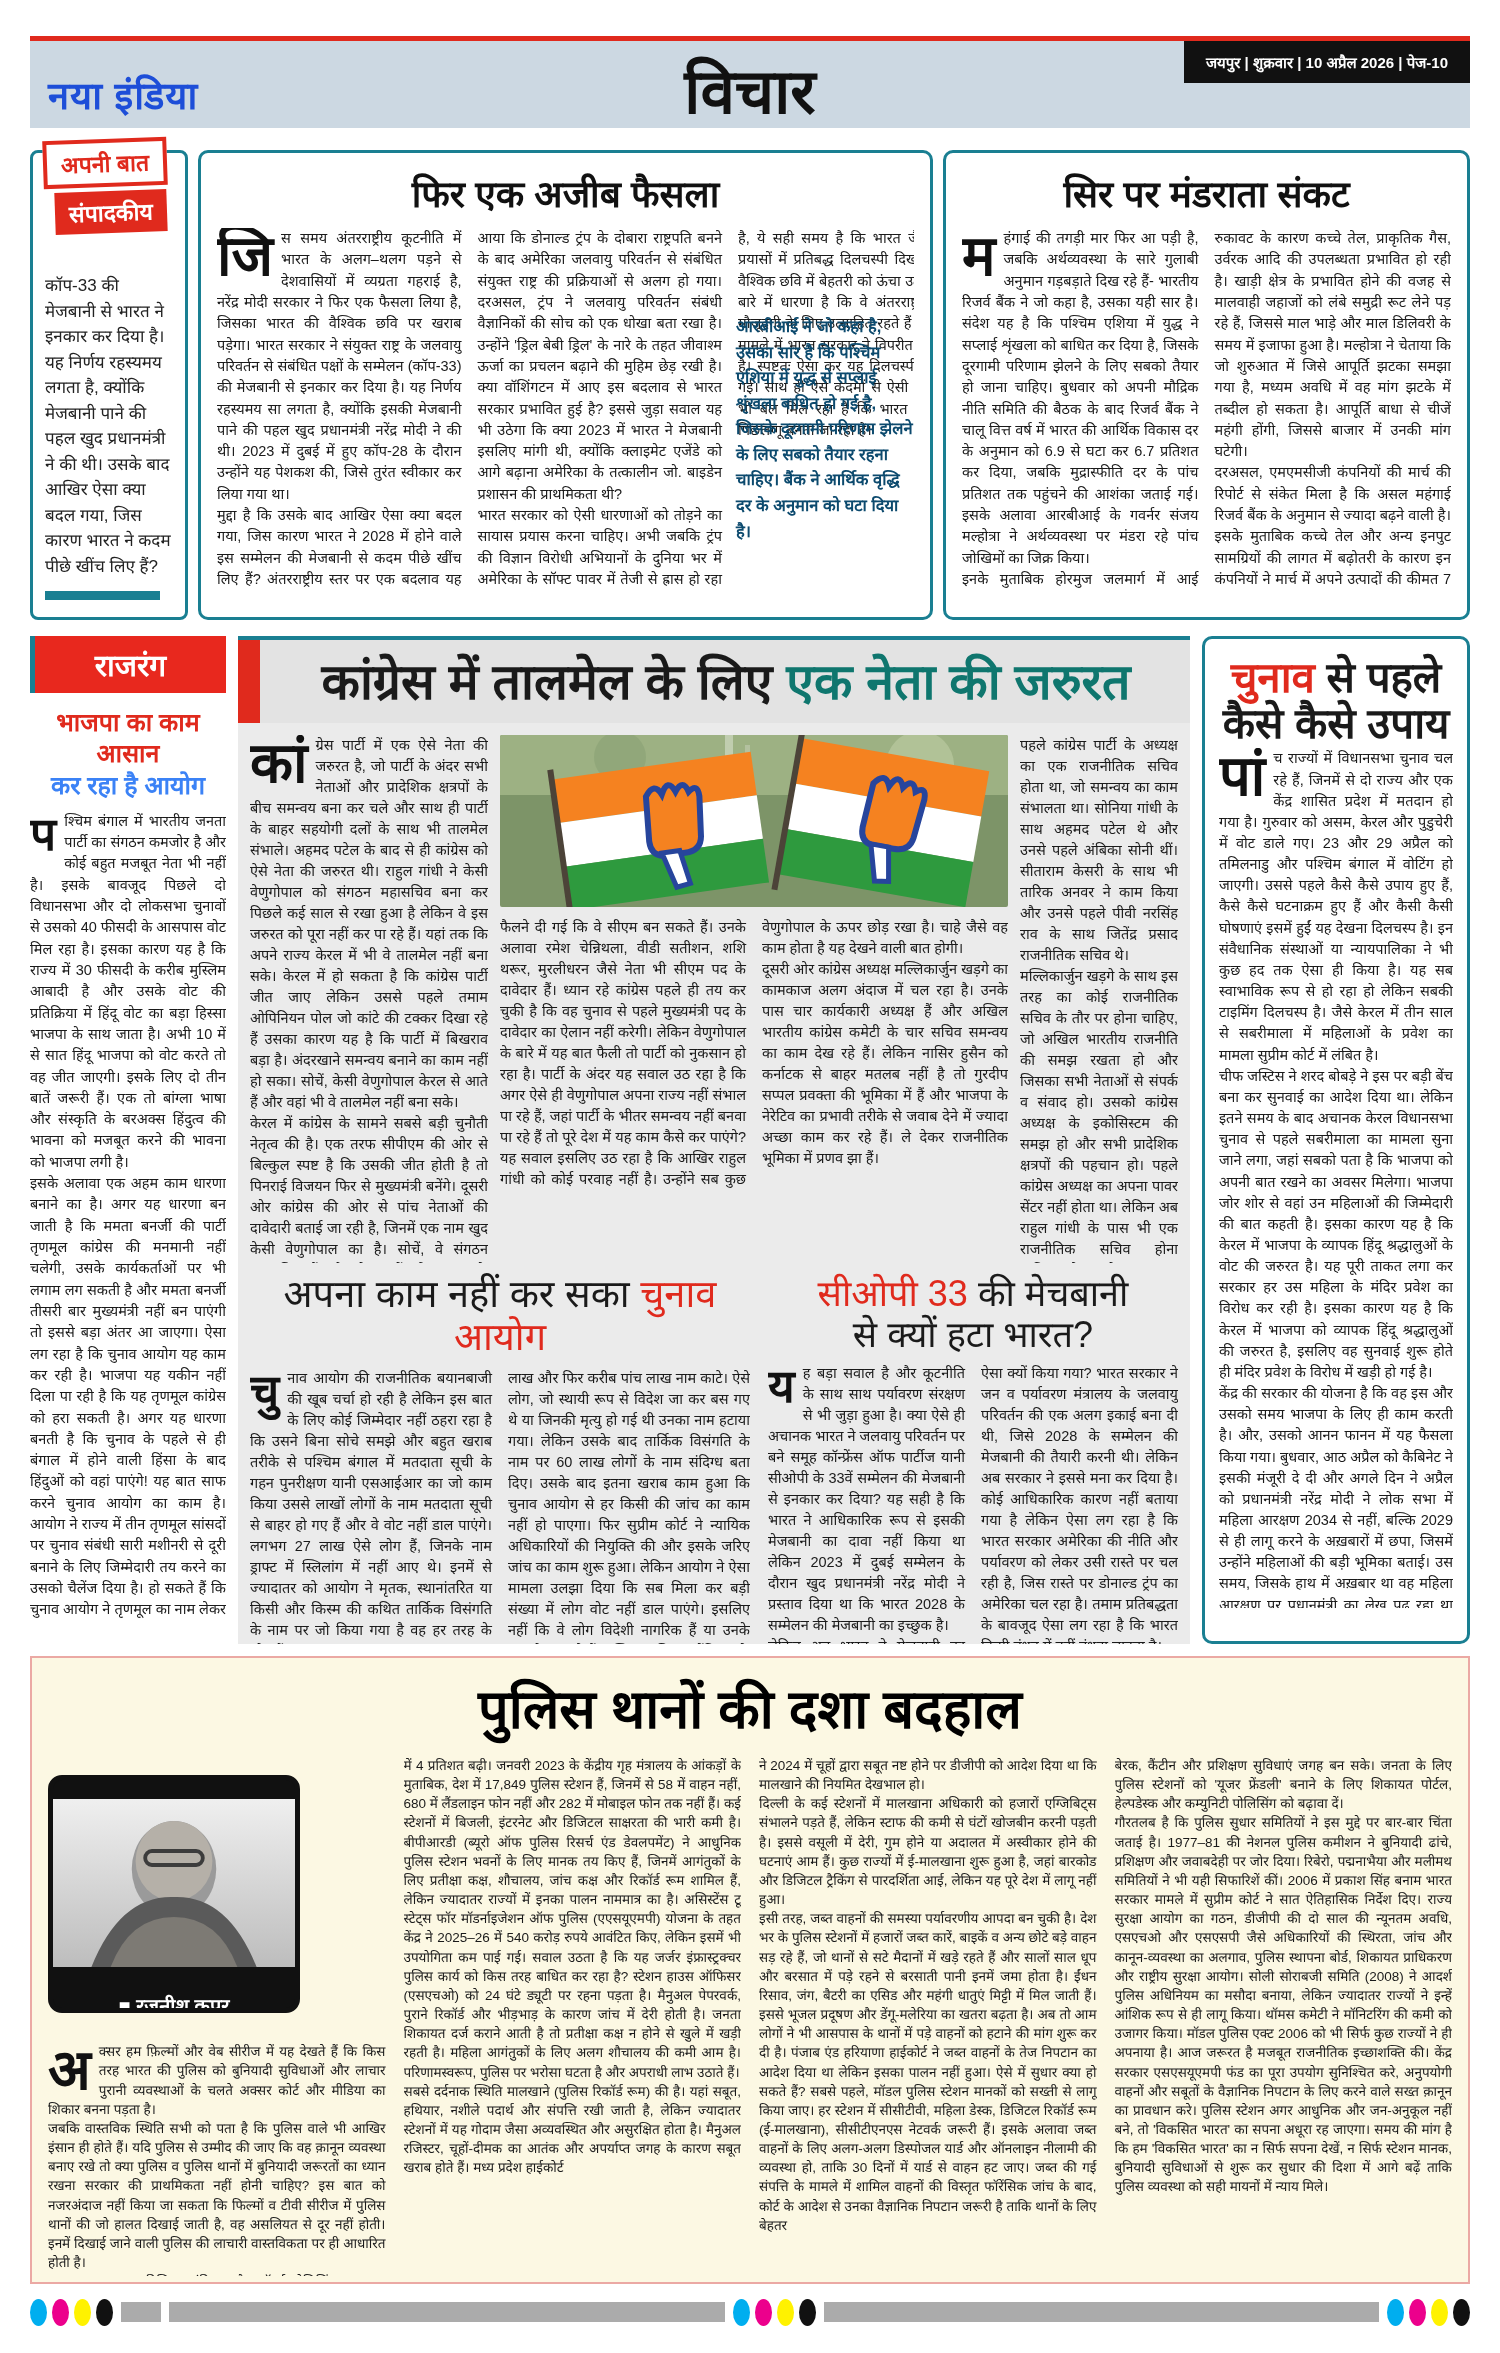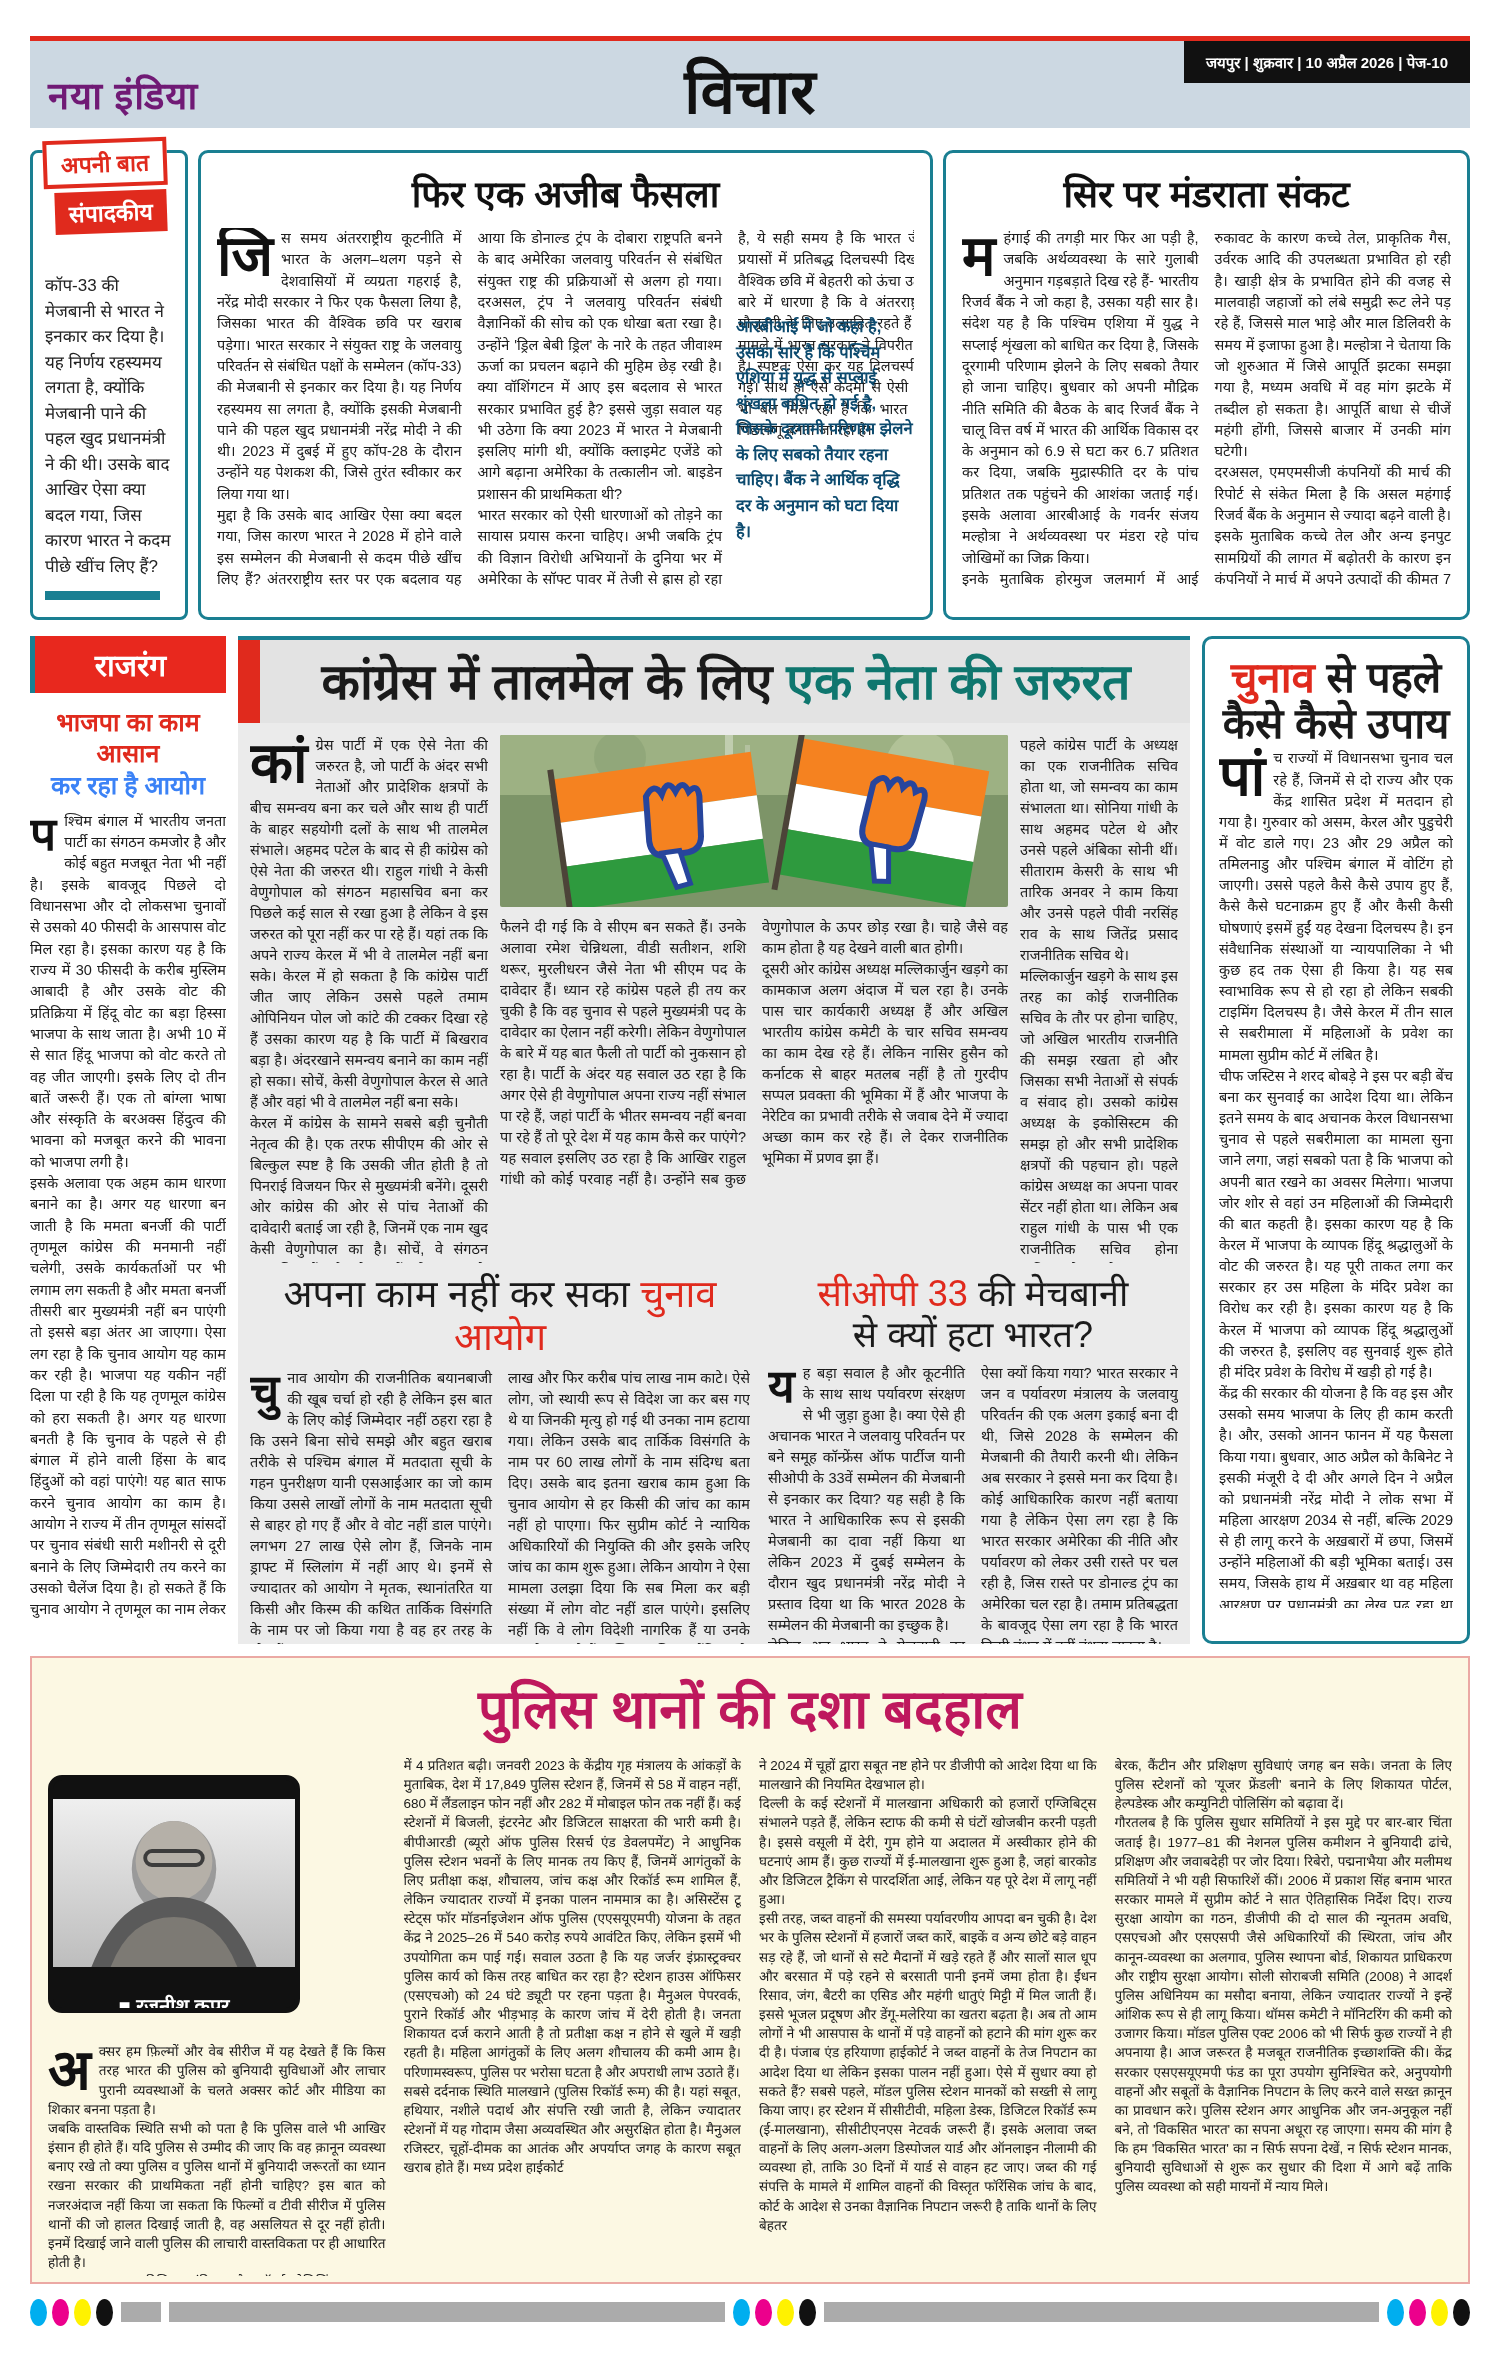--- a/index.html
+++ b/index.html
@@ -1,21 +1,21 @@
 <!DOCTYPE html>
 <html lang="hi"><head>
 <meta charset="utf-8">
 <style>
   * { margin:0; padding:0; box-sizing:border-box; }
   body { background:#fff; font-family:"Liberation Sans","DejaVu Sans",sans-serif; color:#1a1a1a; }
   .page { width:1500px; height:2353px; margin:0 auto; position:relative; background:#fff; overflow:hidden; }
 
   
   .masthead { position:absolute; top:36px; left:30px; right:30px; height:92px; background:#ccd8e2; border-top:5px solid #e02a1d; }
-  .mast-logo { position:absolute; left:18px; bottom:8px; font-size:38px; font-weight:bold; letter-spacing:1px; color:#701a75; }
+  .mast-logo { position:absolute; left:18px; bottom:8px; font-size:38px; font-weight:bold; letter-spacing:1px; color:#1d4ed8; }
   .mast-title { position:absolute; left:0; right:0; text-align:center; top:6px; font-size:62px; font-weight:bold; color:#111; }
   .mast-datebox { position:absolute; right:0; top:0; background:#111; color:#fff; font-size:15px; font-weight:bold; padding:10px 22px; height:42px; display:flex; align-items:center; }
 
   
   .top-row { position:absolute; top:150px; left:30px; right:30px; height:470px; display:flex; gap:10px; }
   .edit-rail { width:158px; position:relative; border:3px solid #1a7f92; border-radius:8px; padding:120px 12px 12px 12px; }
   .apni-baat { position:absolute; top:-14px; left:10px; background:#fff; border:4px solid #e02a1d; color:#e02a1d; font-weight:bold; font-size:23px; padding:4px 14px; transform:rotate(-2deg); z-index:2; }
   .sampadakiya { position:absolute; top:38px; left:22px; background:#e02a1d; color:#fff; font-weight:bold; font-size:23px; padding:5px 14px; transform:rotate(-2deg); z-index:1; }
   .rail-note { font-size:17px; line-height:1.5; color:#222; }
   .rail-bar { margin-top:12px; height:9px; width:90%; background:#1a7f92; }
@@ -62,21 +62,21 @@
   .sub-cols { column-count:2; column-gap:16px; font-size:14.5px; line-height:1.45; text-align:justify; height:332px; overflow:hidden; white-space:pre-line; }
   .dropcap.small { font-size:46px; }
 
   .rail-right { flex:1; border:3px solid #1a7f92; border-radius:10px; padding:16px 14px; overflow:hidden; }
   .rail-head { text-align:center; font-size:42px; font-weight:bold; line-height:1.1; margin-bottom:1px; }
   .rail-head .red { color:#e02a1d; }
   .rail-body { font-size:14.5px; line-height:1.46; text-align:justify; white-space:pre-line; height:860px; overflow:hidden; }
 
   
   .police { position:absolute; top:1656px; left:30px; right:30px; height:628px; background:#fcf8e3; border:2px solid #eba9a4; padding:10px 16px; overflow:hidden; }
-  .police-head { text-align:center; font-size:54px; font-weight:bold; color:#be185d; margin:2px 0 12px; }
+  .police-head { text-align:center; font-size:54px; font-weight:bold; color:#000000; margin:2px 0 12px; }
   .police-cols { display:flex; gap:18px; height:520px; overflow:hidden; }
   .p-col { flex:1; font-size:13.5px; line-height:1.42; text-align:justify; overflow:hidden; white-space:pre-line; }
   .author-card { width:252px; height:238px; border:5px solid #111; border-radius:14px; background:#111; overflow:hidden; margin-bottom:10px; }
   .author-photo { width:100%; height:168px; display:block; }
   .author-name { color:#fff; font-weight:bold; font-size:20px; text-align:center; padding:6px 0 2px; }
 
   
   .footer { position:absolute; bottom:26px; left:30px; right:30px; height:30px; display:flex; align-items:center; gap:8px; }
   .reg-dots { display:flex; gap:5px; }
   .reg-dots i { width:17px; height:27px; border-radius:50%; display:block; }

